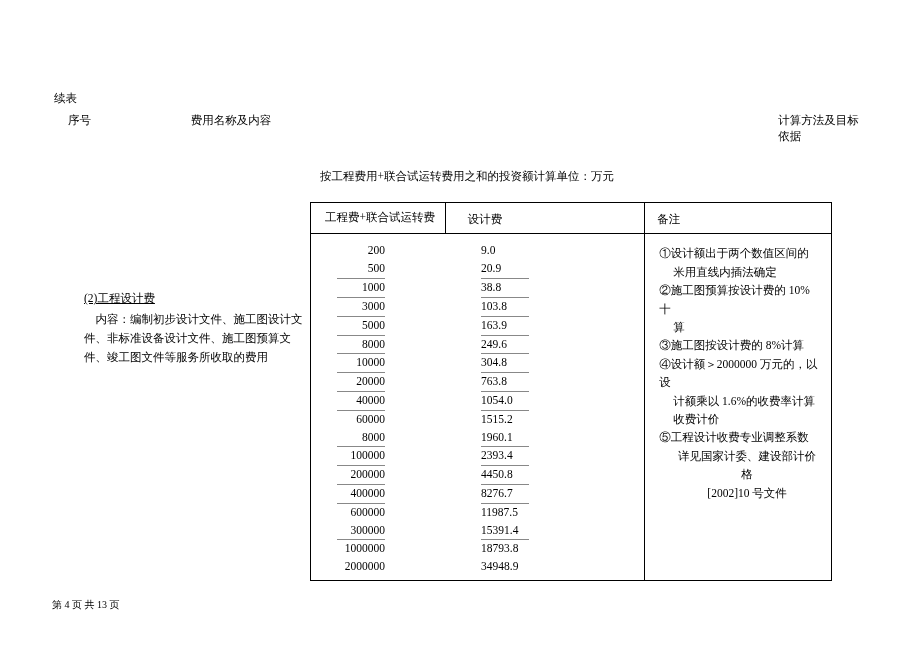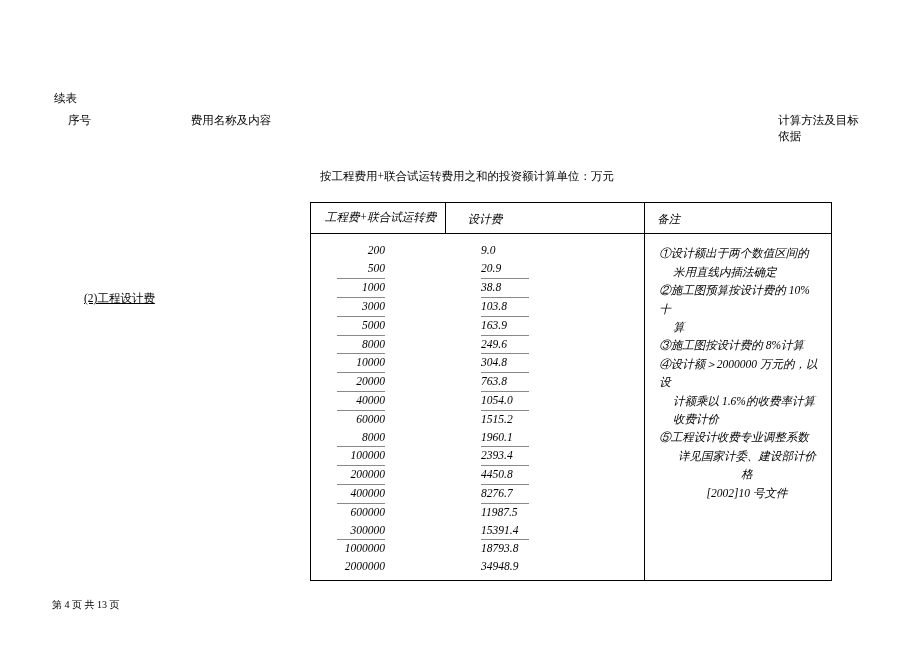--- a/index.html
+++ b/index.html
@@ -19,21 +19,21 @@
     .header-seq { width: 30px; margin-left: 18px;}
     .header-name { width: 200px; margin-left: 96px;}
     .header-calc { margin-left: 410px;}
     .caption { text-align: left; margin-left: 270px; margin-bottom: 18px;}
     .layout { display: flex; align-items: flex-start; gap: 0; }
     .left-col { width: 260px; padding-top: 88px; padding-left: 34px; padding-right: 6px;}
     .left-col .title { margin-bottom: 4px; text-decoration: underline; }
     .left-col .desc { text-indent: 1em; line-height: 1.65;}
     .table-wrap { flex: 0 0 auto; }
     table.main { border-collapse: collapse; width: 522px; }
-    table.main th, table.main td { border: 1px solid #000; padding: 4px 8px; vertical-align: top; font-style: italic;}
+    table.main th, table.main td { border: 1px solid #000; padding: 4px 8px; vertical-align: top;}
     table.main th { font-weight: normal; text-align: left; }
     table.main th.c0 { width: 142px; padding-left:14px; padding-top:6px; padding-bottom:8px;}
     table.main th.c1 { width: 212px; padding-left:22px;padding-top:8px;}
     table.main th.c2 { width: 200px; padding-left:12px;padding-top:8px;}
     .pairs { display:flex; }
     .col-a { width: 66px; text-align: right; line-height: 1.55; padding-top:4px;}
     .col-b { width: 86px; text-align: left; line-height: 1.55; padding-top:4px; padding-left: 96px;}
     .underline { border-bottom: 0.5px solid #888; display:inline-block; min-width:48px; padding-bottom:0px;}
     .notes { padding: 6px 2px 2px 6px; line-height: 1.6;}
     .notes .ind { padding-left: 1.2em; }
@@ -49,20 +49,21 @@
   <div class="header-seq">序号</div>
   <div class="header-name">费用名称及内容</div>
   <div class="header-calc">计算方法及目标依据</div>
 </div>
 
 <div class="caption">按工程费用+联合试运转费用之和的投资额计算单位：万元</div>
 
 <div class="layout">
   <div class="left-col">
     <div class="title">(2)工程设计费</div>
+    <div class="desc">内容：编制初步设计文件、施工图设计文件、非标准设备设计文件、施工图预算文件、竣工图文件等服务所收取的费用</div>
   </div>
 
   <div class="table-wrap">
     <table class="main">
       <thead>
         <tr>
           <th class="c0">工程费+联合试运转费</th>
           <th class="c1">设计费</th>
           <th class="c2">备注</th>
         </tr>

